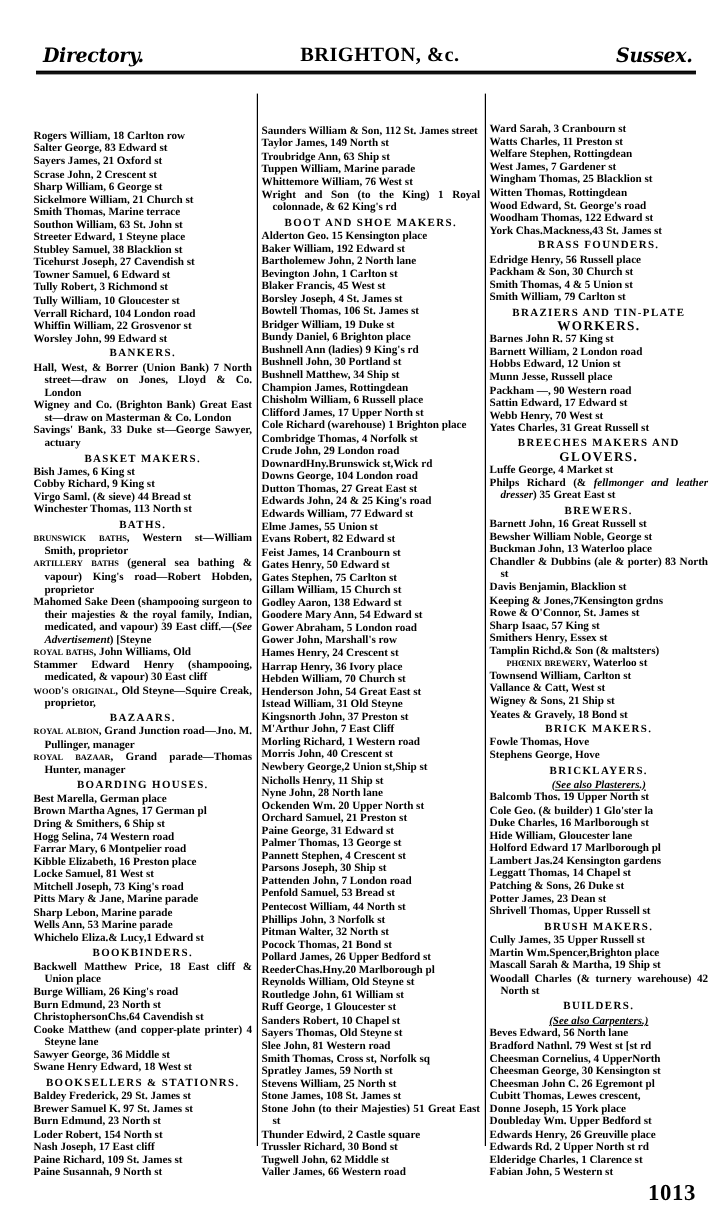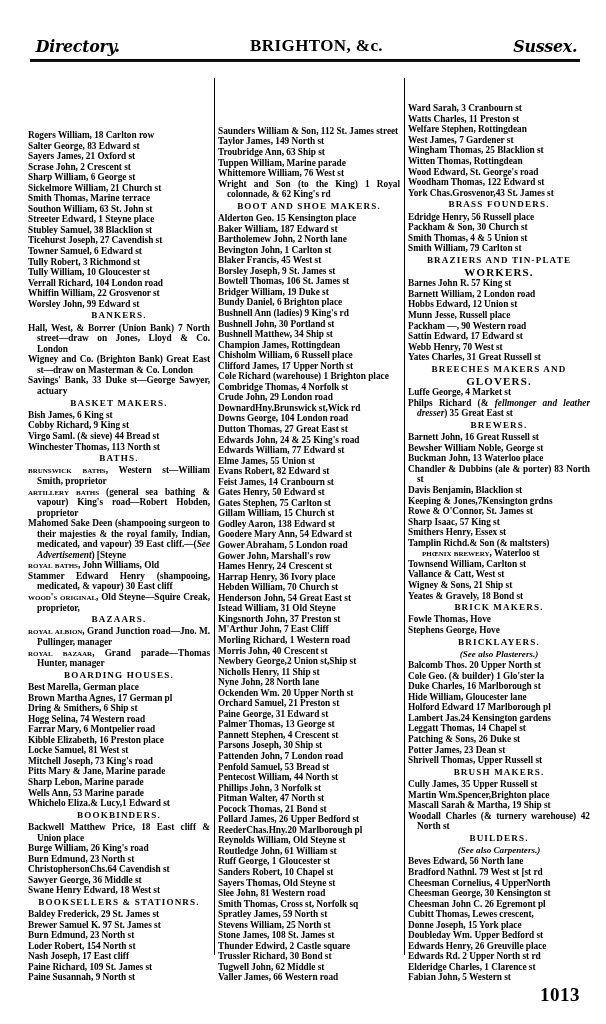--- a/index.html
+++ b/index.html
@@ -122,20 +122,21 @@
   }
   .xref {
     font-style: italic;
     font-weight: 700;
     font-size: 9.1px;
     line-height: 10.8px;
     text-align: center;
     text-indent: 0;
     letter-spacing: 0;
     padding-bottom: 0.5px;
+    text-decoration: underline;
   }
   .sc {
     font-variant: small-caps;
     text-transform: lowercase;
   }
   .sc::first-letter { text-transform: uppercase; }
   .ital { font-style: italic; }
 
   
   .folio {
@@ -209,20 +210,21 @@
         <div class="entry just">Mitchell Joseph, 73 King's road</div>
         <div class="entry just">Pitts Mary &amp; Jane, Marine parade</div>
         <div class="entry just">Sharp Lebon, Marine parade</div>
         <div class="entry just">Wells Ann, 53 Marine parade</div>
         <div class="entry just">Whichelo Eliza.&amp; Lucy,1 Edward st</div>
         <div class="heading">BOOKBINDERS.</div>
         <div class="entry just">Backwell Matthew Price, 18 East cliff &amp; Union place</div>
         <div class="entry just">Burge William, 26 King's road</div>
         <div class="entry just">Burn Edmund, 23 North st</div>
         <div class="entry just">ChristophersonChs.64 Cavendish st</div>
+        <div class="entry just">Cooke Matthew (and copper-plate printer) 4 Steyne lane</div>
         <div class="entry just">Sawyer George, 36 Middle st</div>
         <div class="entry just">Swane Henry Edward, 18 West st</div>
         <div class="heading">BOOKSELLERS &amp; STATIONRS.</div>
         <div class="entry just">Baldey Frederick, 29 St. James st</div>
         <div class="entry just">Brewer Samuel K. 97 St. James st</div>
         <div class="entry just">Burn Edmund, 23 North st</div>
         <div class="entry just">Loder Robert, 154 North st</div>
         <div class="entry just">Nash Joseph, 17 East cliff</div>
         <div class="entry just">Paine Richard, 109 St. James st</div>
         <div class="entry just">Paine Susannah, 9 North st</div>
@@ -230,25 +232,25 @@
     <div class="col-sep"></div>
     <div class="col" id="col-1">
         <div class="entry just">Saunders William &amp; Son, 112 St. James street</div>
         <div class="entry just">Taylor James, 149 North st</div>
         <div class="entry just">Troubridge Ann, 63 Ship st</div>
         <div class="entry just">Tuppen William, Marine parade</div>
         <div class="entry just">Whittemore William, 76 West st</div>
         <div class="entry just">Wright and Son (to the King) 1 Royal colonnade, &amp; 62 King's rd</div>
         <div class="heading">BOOT AND SHOE MAKERS.</div>
         <div class="entry just">Alderton Geo. 15 Kensington place</div>
-        <div class="entry just">Baker William, 187 Edward st</div>
+        <div class="entry just">Baker William, 192 Edward st</div>
         <div class="entry just">Bartholemew John, 2 North lane</div>
         <div class="entry just">Bevington John, 1 Carlton st</div>
         <div class="entry just">Blaker Francis, 45 West st</div>
-        <div class="entry just">Borsley Joseph, 9 St. James st</div>
+        <div class="entry just">Borsley Joseph, 4 St. James st</div>
         <div class="entry just">Bowtell Thomas, 106 St. James st</div>
         <div class="entry just">Bridger William, 19 Duke st</div>
         <div class="entry just">Bundy Daniel, 6 Brighton place</div>
         <div class="entry just">Bushnell Ann (ladies) 9 King's rd</div>
         <div class="entry just">Bushnell John, 30 Portland st</div>
         <div class="entry just">Bushnell Matthew, 34 Ship st</div>
         <div class="entry just">Champion James, Rottingdean</div>
         <div class="entry just">Chisholm William, 6 Russell place</div>
         <div class="entry just">Clifford James, 17 Upper North st</div>
         <div class="entry just">Cole Richard (warehouse) 1 Brighton place</div>
@@ -284,50 +286,51 @@
         <div class="entry just">Ockenden Wm. 20 Upper North st</div>
         <div class="entry just">Orchard Samuel, 21 Preston st</div>
         <div class="entry just">Paine George, 31 Edward st</div>
         <div class="entry just">Palmer Thomas, 13 George st</div>
         <div class="entry just">Pannett Stephen, 4 Crescent st</div>
         <div class="entry just">Parsons Joseph, 30 Ship st</div>
         <div class="entry just">Pattenden John, 7 London road</div>
         <div class="entry just">Penfold Samuel, 53 Bread st</div>
         <div class="entry just">Pentecost William, 44 North st</div>
         <div class="entry just">Phillips John, 3 Norfolk st</div>
-        <div class="entry just">Pitman Walter, 47 North st</div>
+        <div class="entry just">Pitman Walter, 32 North st</div>
         <div class="entry just">Pocock Thomas, 21 Bond st</div>
         <div class="entry just">Pollard James, 26 Upper Bedford st</div>
         <div class="entry just">ReederChas.Hny.20 Marlborough pl</div>
         <div class="entry just">Reynolds William, Old Steyne st</div>
         <div class="entry just">Routledge John, 61 William st</div>
         <div class="entry just">Ruff George, 1 Gloucester st</div>
         <div class="entry just">Sanders Robert, 10 Chapel st</div>
         <div class="entry just">Sayers Thomas, Old Steyne st</div>
         <div class="entry just">Slee John, 81 Western road</div>
         <div class="entry just">Smith Thomas, Cross st, Norfolk sq</div>
         <div class="entry just">Spratley James, 59 North st</div>
         <div class="entry just">Stevens William, 25 North st</div>
         <div class="entry just">Stone James, 108 St. James st</div>
+        <div class="entry just">Stone John (to their Majesties) 51 Great East st</div>
         <div class="entry just">Thunder Edwird, 2 Castle square</div>
         <div class="entry just">Trussler Richard, 30 Bond st</div>
         <div class="entry just">Tugwell John, 62 Middle st</div>
         <div class="entry just">Valler James, 66 Western road</div>
       </div>
     <div class="col-sep"></div>
     <div class="col" id="col-2">
         <div class="entry just">Ward Sarah, 3 Cranbourn st</div>
         <div class="entry just">Watts Charles, 11 Preston st</div>
         <div class="entry just">Welfare Stephen, Rottingdean</div>
         <div class="entry just">West James, 7 Gardener st</div>
         <div class="entry just">Wingham Thomas, 25 Blacklion st</div>
         <div class="entry just">Witten Thomas, Rottingdean</div>
         <div class="entry just">Wood Edward, St. George's road</div>
         <div class="entry just">Woodham Thomas, 122 Edward st</div>
-        <div class="entry just">York Chas.Grosvenor,43 St. James st</div>
+        <div class="entry just">York Chas.Mackness,43 St. James st</div>
         <div class="heading">BRASS FOUNDERS.</div>
         <div class="entry just">Edridge Henry, 56 Russell place</div>
         <div class="entry just">Packham &amp; Son, 30 Church st</div>
         <div class="entry just">Smith Thomas, 4 &amp; 5 Union st</div>
         <div class="entry just">Smith William, 79 Carlton st</div>
         <div class="heading">BRAZIERS AND TIN-PLATE</div>
         <div class="subheading">WORKERS.</div>
         <div class="entry just">Barnes John R. 57 King st</div>
         <div class="entry just">Barnett William, 2 London road</div>
         <div class="entry just">Hobbs Edward, 12 Union st</div>
@@ -354,21 +357,21 @@
         <div class="entry just subentry-center" style="text-indent: 0px; padding-left: 14px;"><span class="sc">Phœnix Brewery</span><span>, Waterloo st</span></div>
         <div class="entry just">Townsend William, Carlton st</div>
         <div class="entry just">Vallance &amp; Catt, West st</div>
         <div class="entry just">Wigney &amp; Sons, 21 Ship st</div>
         <div class="entry just">Yeates &amp; Gravely, 18 Bond st</div>
         <div class="heading">BRICK MAKERS.</div>
         <div class="entry just">Fowle Thomas, Hove</div>
         <div class="entry just">Stephens George, Hove</div>
         <div class="heading">BRICKLAYERS.</div>
         <div class="xref">(See also Plasterers.)</div>
-        <div class="entry just">Balcomb Thos. 20 Upper North st</div>
+        <div class="entry just">Balcomb Thos. 19 Upper North st</div>
         <div class="entry just">Cole Geo. (&amp; builder) 1 Glo'ster la</div>
         <div class="entry just">Duke Charles, 16 Marlborough st</div>
         <div class="entry just">Hide William, Gloucester lane</div>
         <div class="entry just">Holford Edward 17 Marlborough pl</div>
         <div class="entry just">Lambert Jas.24 Kensington gardens</div>
         <div class="entry just">Leggatt Thomas, 14 Chapel st</div>
         <div class="entry just">Patching &amp; Sons, 26 Duke st</div>
         <div class="entry just">Potter James, 23 Dean st</div>
         <div class="entry just">Shrivell Thomas, Upper Russell st</div>
         <div class="heading">BRUSH MAKERS.</div>

